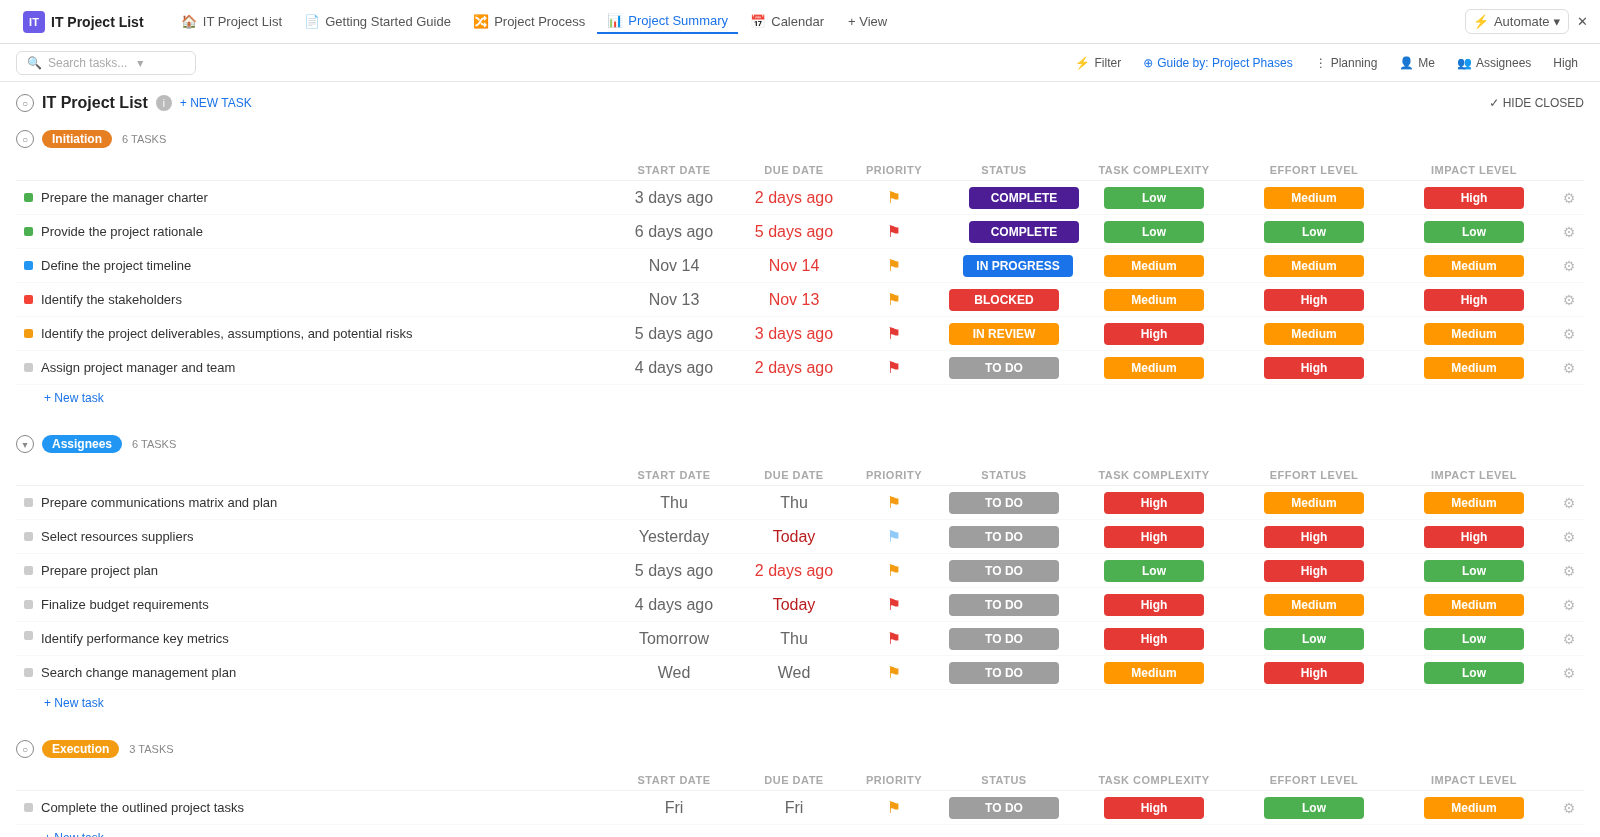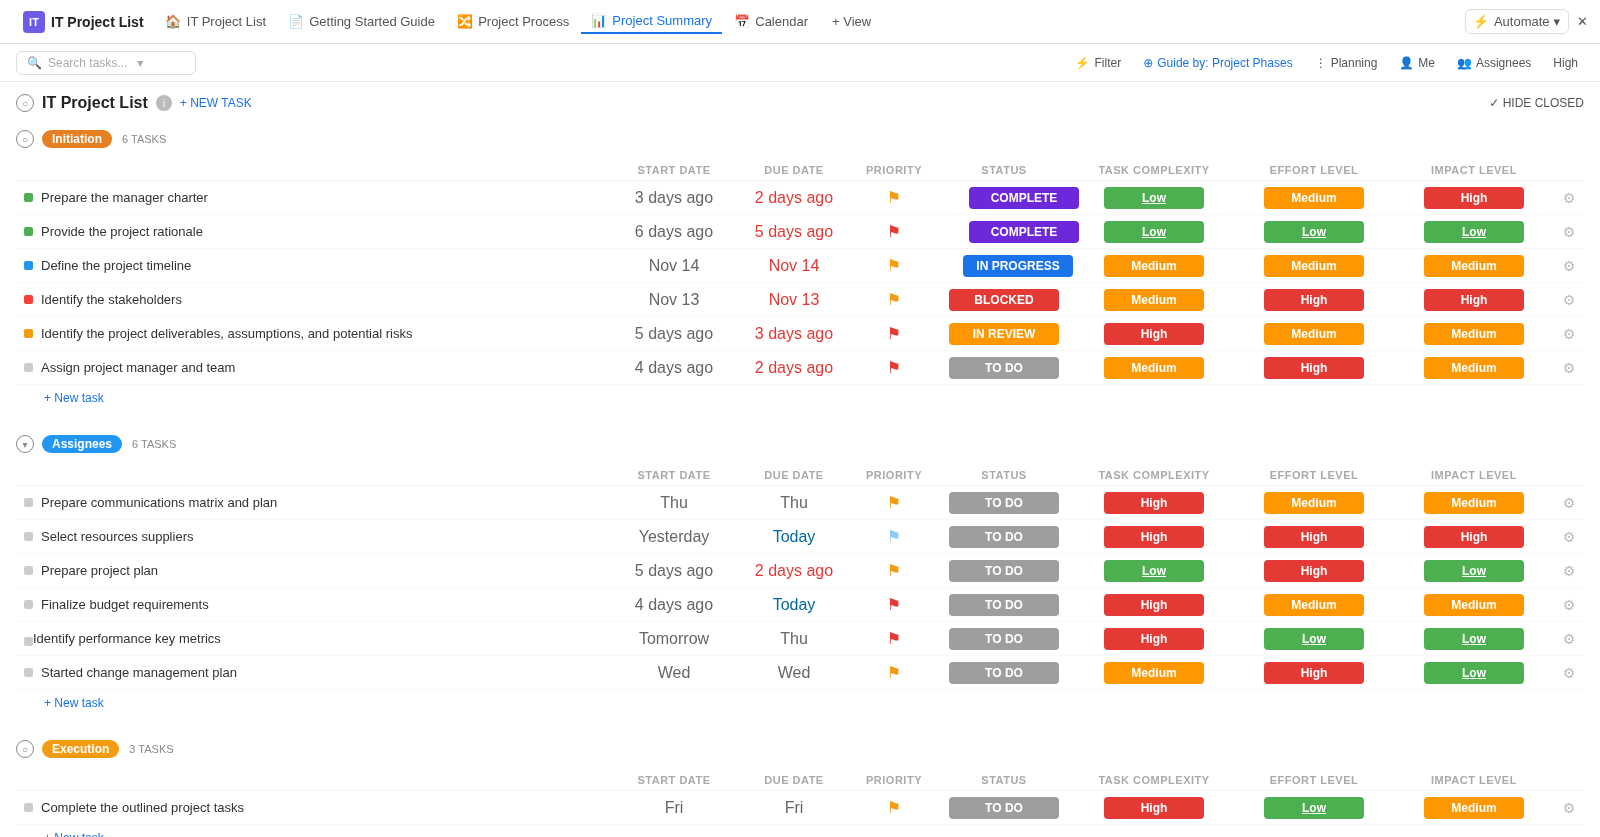--- a/index.html
+++ b/index.html
@@ -1,20 +1,20 @@
 <!DOCTYPE html>
 <html><head>
   <meta charset="utf-8">
   <style>
     * { box-sizing: border-box; margin: 0; padding: 0; }
     body { font-family: -apple-system, BlinkMacSystemFont, 'Segoe UI', Arial, sans-serif; font-size: 13px; background: #fff; color: #333; overflow-x: hidden; }
 
     
     .top-nav { display: flex; align-items: center; height: 44px; border-bottom: 1px solid #e0e0e0; padding: 0 12px; gap: 4px; background: #fff; }
-    .nav-logo { display: flex; align-items: center; gap: 6px; font-weight: 700; font-size: 14px; color: #222; margin-right: 8px; padding-left: 11px; }
+    .nav-logo { display: flex; align-items: center; gap: 6px; font-weight: 700; font-size: 14px; color: #222; margin-right: 24px; padding-left: 11px; }
     .nav-logo-icon { width: 22px; height: 22px; background: #6c5ce7; border-radius: 4px; display: flex; align-items: center; justify-content: center; color: white; font-size: 11px; font-weight: 700; }
     .nav-tab { display: flex; align-items: center; gap: 5px; padding: 4px 10px; border-radius: 6px; cursor: pointer; color: #555; font-size: 13px; white-space: nowrap; text-decoration: none; }
     .nav-tab.active { color: #1a73e8; border-bottom: 2px solid #1a73e8; border-radius: 0; }
     .nav-tab-icon { font-size: 13px; color: #888; }
     .nav-tab.active .nav-tab-icon { color: #1a73e8; }
     .nav-add { display: flex; align-items: center; gap: 4px; padding: 4px 10px; color: #555; cursor: pointer; font-size: 13px; }
     .nav-right { margin-left: auto; display: flex; align-items: center; gap: 8px; }
     .nav-automate { display: flex; align-items: center; gap: 4px; font-size: 13px; color: #555; cursor: pointer; padding: 4px 8px; border: 1px solid #ddd; border-radius: 6px; }
 
     
@@ -46,33 +46,33 @@
     .task-dot { width: 9px; height: 9px; border-radius: 2px; flex-shrink: 0; }
     .task-dot.green { background: #4caf50; }
     .task-dot.blue { background: #2196F3; }
     .task-dot.red { background: #f44336; }
     .task-dot.yellow { background: #f39c12; }
     .task-dot.gray { background: #ccc; }
     .task-name { font-size: 13px; color: #333; }
 
     .task-date { font-size: 16px; color: #666; text-align: center; }
     .task-date.overdue { color: #e53935; }
-    .task-date.today-val { color: #0369a1; }
+    .task-date.today-val { color: #b91c1c; }
     .priority-flag { font-size: 14px; }
     .priority-flag.red { color: #e53935; }
     .priority-flag.yellow { color: #f39c12; }
     .priority-flag.blue { color: #90caf9; }
     .status-badge { padding: 4px 8px; border-radius: 4px; font-size: 12px; font-weight: 700; color: white; text-align: center; min-width: 110px; }
-    .status-badge.complete { background: #6d28d9; margin-left: 40px; }
+    .status-badge.complete { background: #4c1d95; margin-left: 40px; }
     .status-badge.in-progress { background: #1a73e8; margin-left: 28px; }
     .status-badge.blocked { background: #e53935; }
     .status-badge.in-review { background: #ff9800; }
     .status-badge.todo { background: #9e9e9e; }
     .level-badge { padding: 4px 8px; border-radius: 4px; font-size: 12px; font-weight: 600; color: white; text-align: center; min-width: 100px; }
-    .level-badge.low { background: #4caf50; text-decoration: underline; }
+    .level-badge.low { background: #4caf50; }
     .level-badge.medium { background: #ff9800; }
     .level-badge.high { background: #e53935; }
 
     .new-task-row { padding: 6px 0 6px 28px; font-size: 12px; color: #1a73e8; cursor: pointer; }
     .settings-icon { color: #bbb; font-size: 14px; cursor: pointer; text-align: center; }
   </style>
 </head>
 <body>
 
 <div class="top-nav">
@@ -436,21 +436,21 @@
           </div>
           <div style="display: flex; justify-content: center;">
             <span class="level-badge medium">Medium</span>
           </div>
           <div style="display: flex; justify-content: center;">
             <span class="level-badge medium">Medium</span>
           </div>
           <div class="settings-icon">⚙</div>
         </div>
         <div style="display: grid; grid-template-columns: 1fr 120px 120px 80px 140px 160px 160px 160px 30px; align-items: center; padding: 5px 0px; border-bottom: 1px solid rgb(248, 248, 248); min-height: 34px;">
-          <div style="display: flex; align-items: flex-end; padding-left: 8px;">
+          <div style="display: flex; align-items: flex-start; gap: 8px; padding-left: 8px;">
             <div class="task-dot gray"></div>
             <span class="task-name">Identify performance key metrics</span>
           </div>
           <div class="task-date" style="text-align: center;">Tomorrow</div>
           <div class="task-date " style="text-align: center;">Thu</div>
           <div style="display: flex; justify-content: center;">
             <span class="priority-flag red" style="font-size: 16px; color: rgb(229, 57, 53);">⚑</span>
           </div>
           <div style="display: flex; justify-content: center;">
             <span class="status-badge todo">TO DO</span>
@@ -462,21 +462,21 @@
             <span class="level-badge low">Low</span>
           </div>
           <div style="display: flex; justify-content: center;">
             <span class="level-badge low">Low</span>
           </div>
           <div class="settings-icon">⚙</div>
         </div>
         <div style="display: grid; grid-template-columns: 1fr 120px 120px 80px 140px 160px 160px 160px 30px; align-items: center; padding: 5px 0px; border-bottom: 1px solid rgb(248, 248, 248); min-height: 34px;">
           <div style="display: flex; align-items: center; gap: 8px; padding-left: 8px;">
             <div class="task-dot gray"></div>
-            <span class="task-name">Started change management plan</span>
+            <span class="task-name">Search change management plan</span>
           </div>
           <div class="task-date" style="text-align: center;">Wed</div>
           <div class="task-date " style="text-align: center;">Wed</div>
           <div style="display: flex; justify-content: center;">
             <span class="priority-flag yellow" style="font-size: 16px; color: rgb(243, 156, 18);">⚑</span>
           </div>
           <div style="display: flex; justify-content: center;">
             <span class="status-badge todo">TO DO</span>
           </div>
           <div style="display: flex; justify-content: center;">

